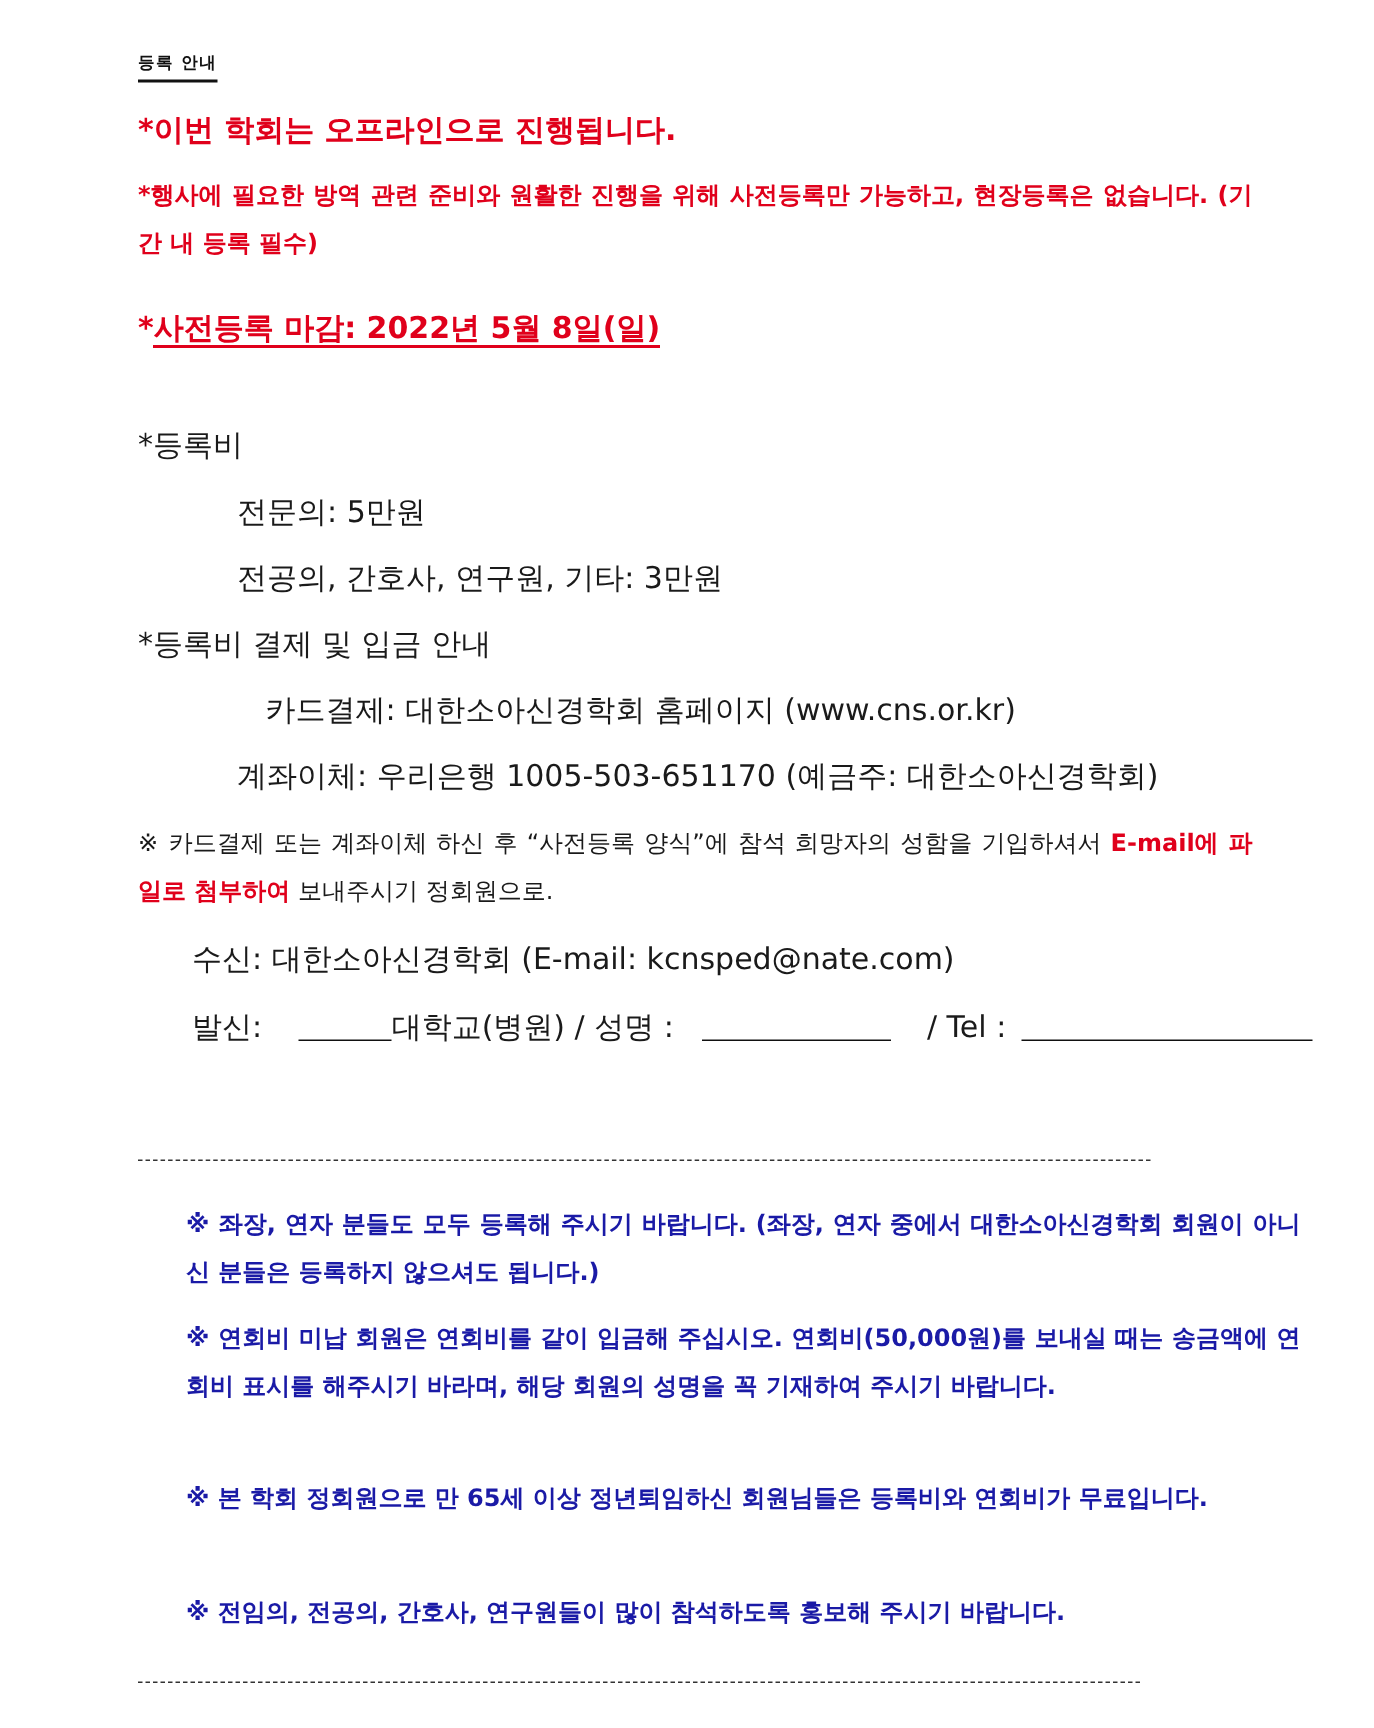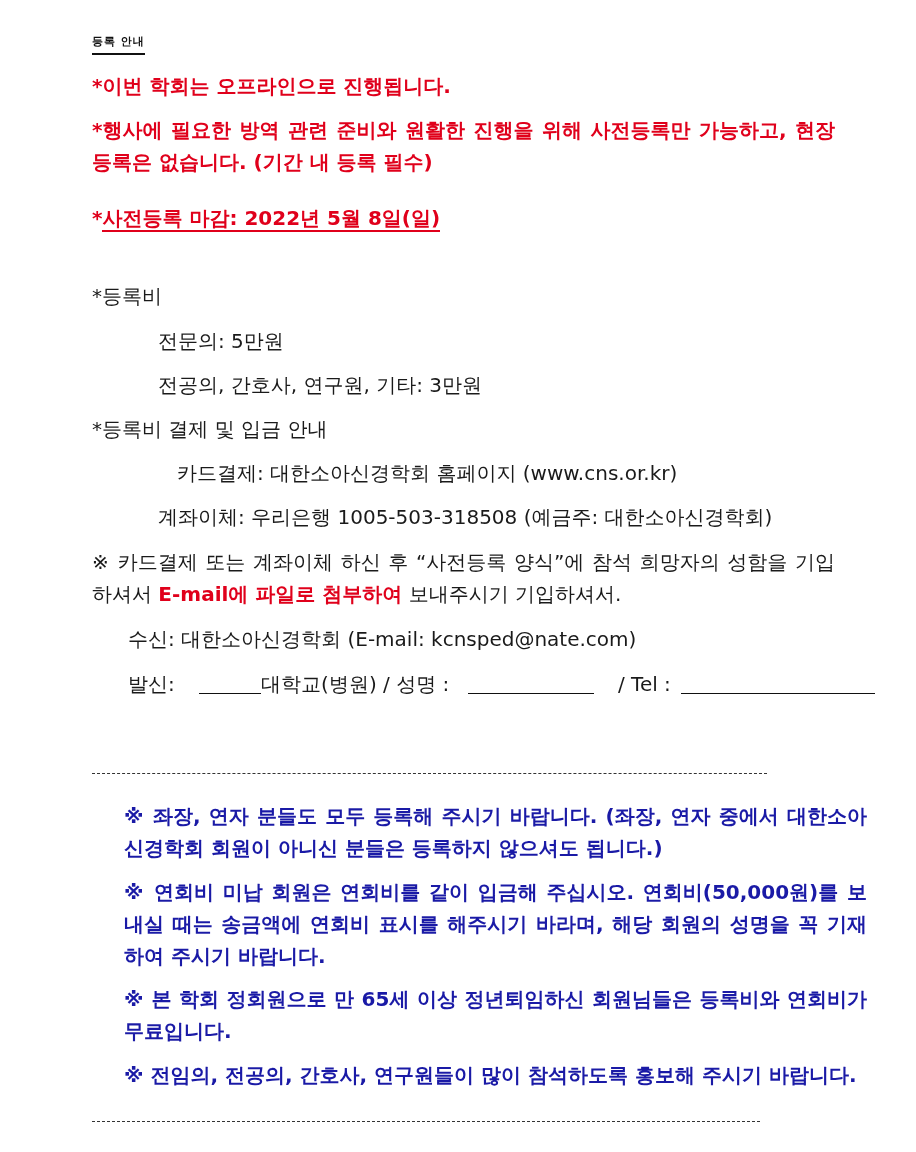--- a/index.html
+++ b/index.html
@@ -30,21 +30,21 @@
       font-weight: bold;
       color: #111;
       border-bottom: 2px solid #111;
       padding-bottom: 1px;
       letter-spacing: 1px;
     }
     .justify-block {
       position: absolute;
       left: 92px;
       width: 743px;
-      font-size: 20px;
+      font-size: 16px;
       line-height: 32px;
       text-align: justify;
       text-align-last: left;
     }
     .underline-red {
       border-bottom: 2px solid #e0001b;
     }
     .indent1 { left: 158px; }
     .indent2 { left: 128px; }
     .blank {
@@ -74,24 +74,24 @@
   <div class="line bold red" style="left:92px; top:208px;">
     <span>*</span><span class="underline-red">사전등록 마감: 2022년 5월 8일(일)</span>
   </div>
 
   <div class="line" style="left:92px; top:286px;">*등록비</div>
   <div class="line indent1" style="top:331px;text-align:right;">전문의: 5만원</div>
   <div class="line indent1" style="top:375px;">전공의, 간호사, 연구원, 기타: 3만원</div>
 
   <div class="line" style="left:92px; top:419px;">*등록비 결제 및 입금 안내</div>
   <div class="line indent1" style="top:463px;margin-left:19px;">카드결제: 대한소아신경학회 홈페이지  (www.cns.or.kr)</div>
-  <div class="line indent1" style="top:507px;">계좌이체: 우리은행 1005-503-318508 (예금주: 대한소아신경학회)</div>
+  <div class="line indent1" style="top:507px;">계좌이체: 우리은행 1005-503-651170 (예금주: 대한소아신경학회)</div>
 
   <div class="justify-block" style="top:546px;">
-    <span>※ 카드결제 또는 계좌이체 하신 후 “사전등록 양식”에 참석 희망자의 성함을 기입하셔서 </span><span class="bold red">E-mail에 파일로 첨부하여</span><span> 보내주시기 기입하셔서.</span>
+    <span>※ 카드결제 또는 계좌이체 하신 후 “사전등록 양식”에 참석 희망자의 성함을 기입하셔서 </span><span class="bold red">E-mail에 파일로 첨부하여</span><span> 보내주시기 정회원으로.</span>
   </div>
 
   <div class="line indent2" style="top:629px;">수신: 대한소아신경학회  (E-mail: kcnsped@nate.com)</div>
 
   <div class="line indent2" style="top:674px;">
     <span>발신:</span>
     <span class="blank" style="width:62px; margin-left:18px;"></span><span>대학교(병원) / 성명 :</span>
     <span class="blank" style="width:126px; margin-left:12px;"></span>
     <span style="margin-left:18px;">/ Tel :</span>
     <span class="blank" style="width:194px; margin-left:4px;"></span>

